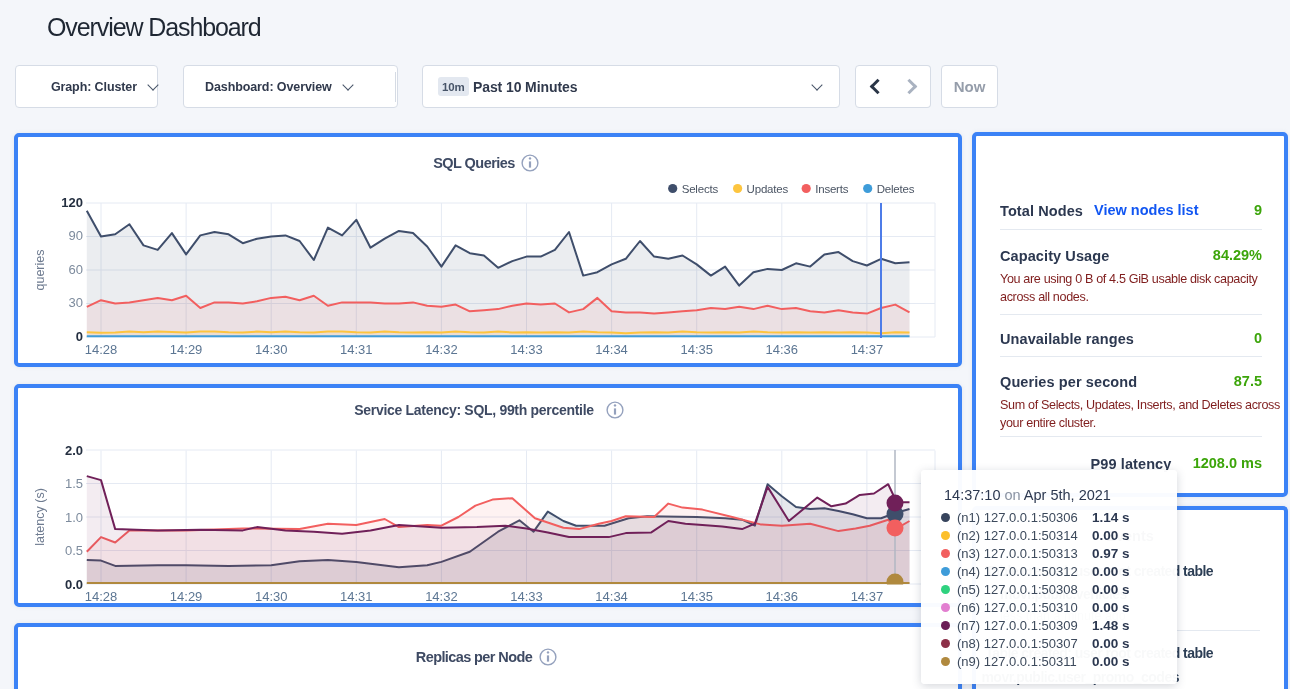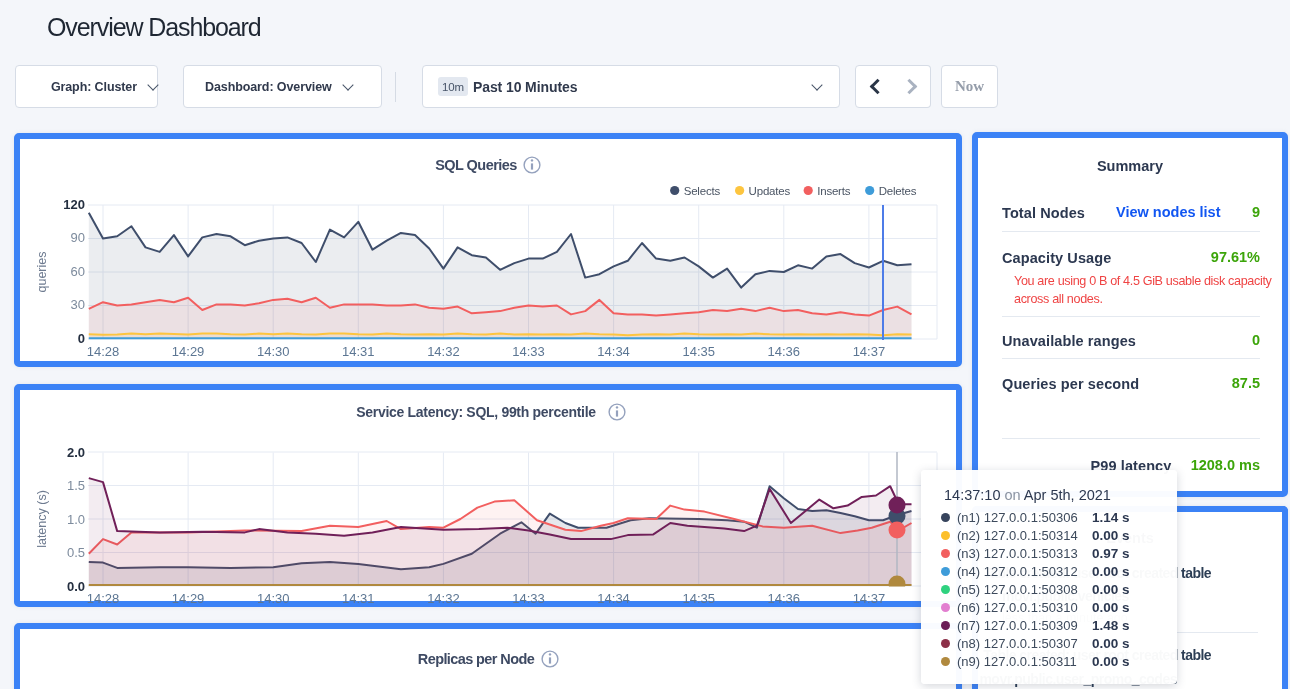--- a/index.html
+++ b/index.html
@@ -1,60 +1,60 @@
 <!DOCTYPE html>
 <html><head><meta charset="utf-8"><style>
 * { margin:0; padding:0; box-sizing:border-box; }
 html,body { width:1290px; height:689px; overflow:hidden; }
 body { background:#f4f6fa; font-family:"Liberation Sans", sans-serif; position:relative; }
-.panel { position:absolute; background:#fff; border:6px solid #3b82f6; border-radius:5px;
+.panel { position:absolute; background:#fff; border:4px solid #3b82f6; border-radius:5px;
   box-shadow:0 0 4px rgba(154,170,191,0.18); }
 h1 { position:absolute; left:15px; top:12.5px; font-size:25px; font-weight:400; color:#1f2733;
   letter-spacing:-1.1px;margin-left:32px; }
 .dd { position:absolute; top:65px; height:43px; background:#fff; border:1px solid #d6dce6;
   border-radius:4px; display:flex; align-items:center; color:#30394c; font-size:12.5px; font-weight:bold; letter-spacing:-0.1px; }
 .chev { display:inline-block; width:8px; height:8px; border-right:1.7px solid #475468;
   border-bottom:1.7px solid #475468; transform:rotate(45deg); margin-top:-4px; }
 .sep { position:absolute; left:395px; top:72px; width:1px; height:30px; background:#d5dbe4; }
-.badge { position:absolute; left:15px; background:#e3e8f0; color:#475468; font-size:11.5px; font-weight:normal; border-radius:3px;
+.badge { position:absolute; left:15px; background:#e3e8f0; color:#475468; font-size:11.5px; font-weight:bold; border-radius:3px;
   padding:3.5px 4px; }
 .arrbtn { position:absolute; top:65px; height:43px; background:#fff; border:1px solid #d6dce6;
   border-radius:4px; display:flex; align-items:center; justify-content:center; }
 .lchev { width:11px; height:11px; border-left:3px solid #2a3547; border-bottom:3px solid #2a3547;
   transform:rotate(45deg); margin-left:5px; }
 .rchev { width:11px; height:11px; border-right:3px solid #a9b2c0; border-top:3px solid #a9b2c0;
   transform:rotate(45deg); margin-right:5px; }
 .sum-row { position:absolute; left:24px; right:22px; }
 .sum-label { font-size:14.5px; font-weight:bold; color:#2c3850; letter-spacing:0.1px; }
 .sum-val { position:absolute; right:0; top:0; font-size:14.5px; font-weight:bold; color:#3ca50a; }
-.sum-desc { font-size:12.6px; color:#ef4444; line-height:17.5px; margin-top:6px; letter-spacing:-0.35px; white-space:nowrap;margin-left:12px; }
+.sum-desc { font-size:12.6px; color:#7f1d1d; line-height:17.5px; margin-top:6px; letter-spacing:-0.35px; white-space:nowrap; }
 .sum-hr { position:absolute; left:24px; right:22px; height:1px; background:#e4e9f0; }
 .ev-line { position:absolute; font-size:14px; font-weight:600; color:#2c3e55; white-space:nowrap; letter-spacing:-0.55px; }
 .tt-row { position:absolute; left:20px; font-size:13px; color:#3d4a5c; white-space:nowrap; }
 .tt-dot { display:inline-block; width:9px; height:9px; border-radius:50%; margin-right:7px; }
 .tt-val { position:absolute; left:151px; font-weight:bold; color:#2c3850; font-size:13.5px; }
 </style></head>
 <body>
 <h1>Overview Dashboard</h1>
 
 <div class="dd" style="left:15px; width:143px; padding-left:22px;justify-content:flex-end;">Graph:&nbsp;Cluster<span class="chev" style="margin-left:12px;"></span></div>
-<div class="dd" style="left:183px; width:199px; padding-left:21px;">Dashboard:&nbsp;Overview<span class="chev" style="margin-left:12px;"></span></div>
+<div class="dd" style="left:183px; width:215px; padding-left:21px;">Dashboard:&nbsp;Overview<span class="chev" style="margin-left:12px;"></span></div>
 <div class="sep"></div>
 <div class="dd" style="left:422px; width:418px;">
     <span class="badge">10m</span>
 <span style="position:absolute; left:50px; font-size:14px;">Past 10 Minutes</span>
 <span class="chev" style="position:absolute; right:18px;"></span>
   </div>
 <div class="arrbtn" style="left:855px; width:39px; border-top-right-radius:0; border-bottom-right-radius:0;">
     <span class="lchev"></span>
   </div>
 <div class="arrbtn" style="left:893px; width:38px; border-top-left-radius:0; border-bottom-left-radius:0; border-left:none;">
     <span class="rchev"></span>
   </div>
-<div class="arrbtn" style="left:941px; width:57px; color:#959daa; font-size:15px; font-weight:bold;font-family:Liberation Serif, serif;">Now</div>
+<div class="arrbtn" style="left:941px; width:57px; color:#959daa; font-size:15px; font-weight:bold;">Now</div>
 
 <div class="panel" style="left:14px; top:133px; width:948px; height:234px;"><svg width="948" height="234" xmlns="http://www.w3.org/2000/svg" font-family="Liberation Sans, sans-serif">
       <text x="456" y="31" text-anchor="middle" font-size="14.5" font-weight="bold" fill="#3e4a63" letter-spacing="-0.55">SQL Queries</text>
       <g stroke="#94a1bd" fill="none">
         <circle cx="512" cy="26" r="7.9" stroke-width="1.4"></circle>
         <line x1="512" y1="24.4" x2="512" y2="30.6" stroke-width="2.2"></line>
         <circle cx="512" cy="21.4" r="1.2" fill="#94a1bd" stroke="none"></circle>
       </g>
       <circle cx="654.7" cy="51.5" r="4.6" fill="#3f4e6b"></circle>
       <text x="663.7" y="55.5" font-size="11.5" letter-spacing="-0.2" fill="#4a5463">Selects</text>
@@ -166,32 +166,31 @@
       <text x="456" y="35" text-anchor="middle" font-size="14.5" font-weight="bold" fill="#3e4a63" letter-spacing="-0.6">Replicas per Node</text>
       <g stroke="#94a1bd" fill="none">
         <circle cx="530" cy="30" r="7.9" stroke-width="1.4"></circle>
         <line x1="530" y1="28.4" x2="530" y2="34.6" stroke-width="2.2"></line>
         <circle cx="530" cy="25.4" r="1.2" fill="#94a1bd" stroke="none"></circle>
       </g>
       <text x="66" y="73.5" text-anchor="end" font-size="13" font-weight="bold" fill="#242f40">160</text>
     </svg></div>
 
 <div class="panel" style="left:972px; top:132px; width:316px; height:365px;">
-  <div style="text-align:center; margin-top:20px; font-size:14.5px; font-weight:bold; color:#2c3850;">Summary</div>
   <div class="sum-row" style="top:66px;"><span class="sum-label">Total Nodes</span>
-    <span style="position:absolute; left:94px; top:0; font-size:14.5px; font-weight:bold; color:#1156f2;margin-left:20px;">View nodes list</span>
+    <span style="position:absolute; left:94px; top:0; font-size:14.5px; font-weight:bold; color:#1156f2;">View nodes list</span>
     <span class="sum-val">9</span></div>
   <div class="sum-hr" style="top:93px;"></div>
-  <div class="sum-row" style="top:111px;"><span class="sum-label">Capacity Usage</span><span class="sum-val">97.61%</span>
+  <div class="sum-row" style="top:111px;"><span class="sum-label">Capacity Usage</span><span class="sum-val">84.29%</span>
     <div class="sum-desc">You are using 0 B of 4.5 GiB usable disk capacity<br>across all nodes.</div></div>
   <div class="sum-hr" style="top:178px;"></div>
   <div class="sum-row" style="top:194px;"><span class="sum-label">Unavailable ranges</span><span class="sum-val">0</span></div>
   <div class="sum-hr" style="top:220px;"></div>
   <div class="sum-row" style="top:237px;"><span class="sum-label">Queries per second</span><span class="sum-val">87.5</span>
-    </div>
+    <div class="sum-desc">Sum of Selects, Updates, Inserts, and Deletes across<br>your entire cluster.</div></div>
   <div class="sum-hr" style="top:300px;"></div>
   <div class="sum-row" style="top:319px;text-align:center;"><span class="sum-label">P99 latency</span><span class="sum-val">1208.0 ms</span></div>
 </div>
 
 <div class="panel" style="left:972px; top:506px; width:316px; height:200px; border-bottom:none; border-radius:5px 5px 0 0;">
   <div style="text-align:center; margin-top:18px; font-size:14.5px; font-weight:bold; color:#2c3850;">Events</div>
   <div class="ev-line" style="top:53px; right:71px;">Table created: user root created table</div>
   <div class="ev-line" style="top:76px; left:24px;">movr.public.vehicles</div>
   <div style="position:absolute; top:99px; left:24px; font-size:12.5px; color:#8a93a2;">less than a minute ago</div>
   <div class="sum-hr" style="top:120px; right:24px;"></div>

